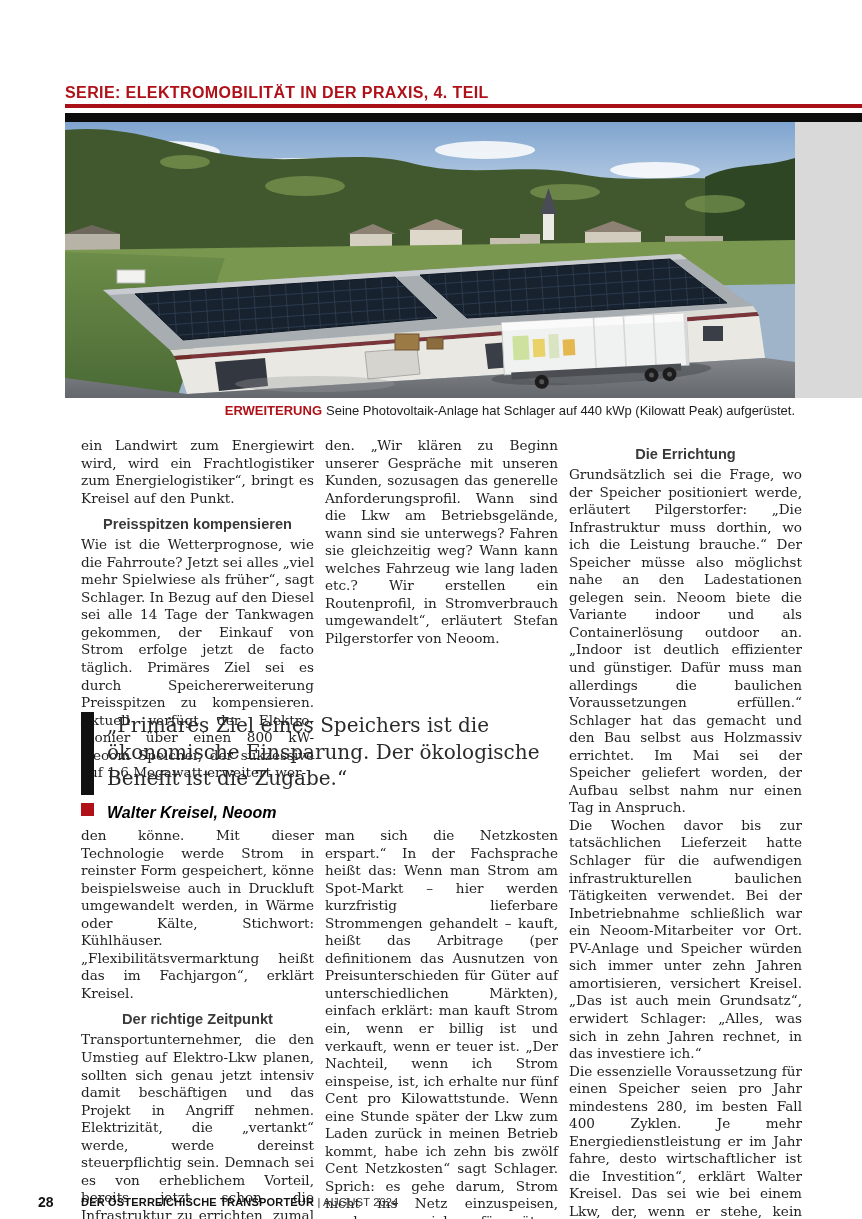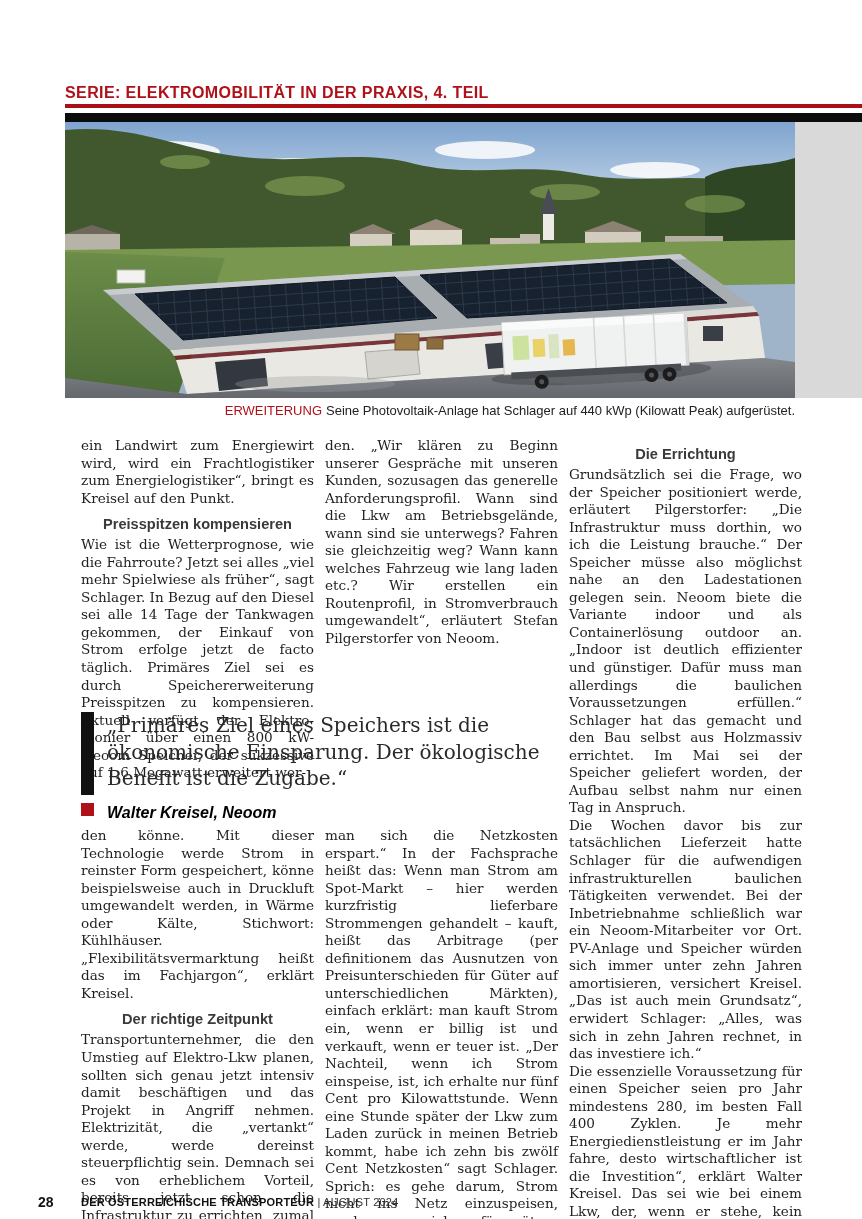--- a/index.html
+++ b/index.html
@@ -18,21 +18,21 @@
   .photo-top-bar{position:absolute;left:65px;right:0;top:113px;height:9px;background:#0c0c0c;}
   .photo-wrap{position:absolute;left:65px;top:122px;width:797px;height:276px;background:#d9d9d9;}
   .photo{position:absolute;left:0;top:0;width:730px;height:276px;overflow:hidden;background:#9fb4c9;}
   .photo svg{display:block;}
   .photo-filler{position:absolute;left:730px;top:0;width:67px;height:276px;background:#d9d9d9;}
   
   .caption{
     position:absolute;left:65px;top:403px;width:730px;text-align:right;
     font-family:"Liberation Sans",sans-serif;font-size:13px;color:#222;
   }
-  .caption .cap-label{font-weight:400;color:#b01119;margin-right:4px;}
+  .caption .cap-label{font-weight:700;color:#b01119;margin-right:4px;}
   
   .col{position:absolute;width:233px;font-size:13.6px;line-height:17.55px;text-align:justify;
        hyphens:manual;overflow-wrap:break-word;}
   .col p{margin:0;}
   .col p + p{margin-top:0;}
   .col h3{
     font-family:"Liberation Sans",sans-serif;font-size:14.6px;font-weight:700;color:#3a3a3a;
     margin:9px 0 3px 0;text-align:center;line-height:17px;
   }
   .col-1-top{left:81px;top:437px;}

